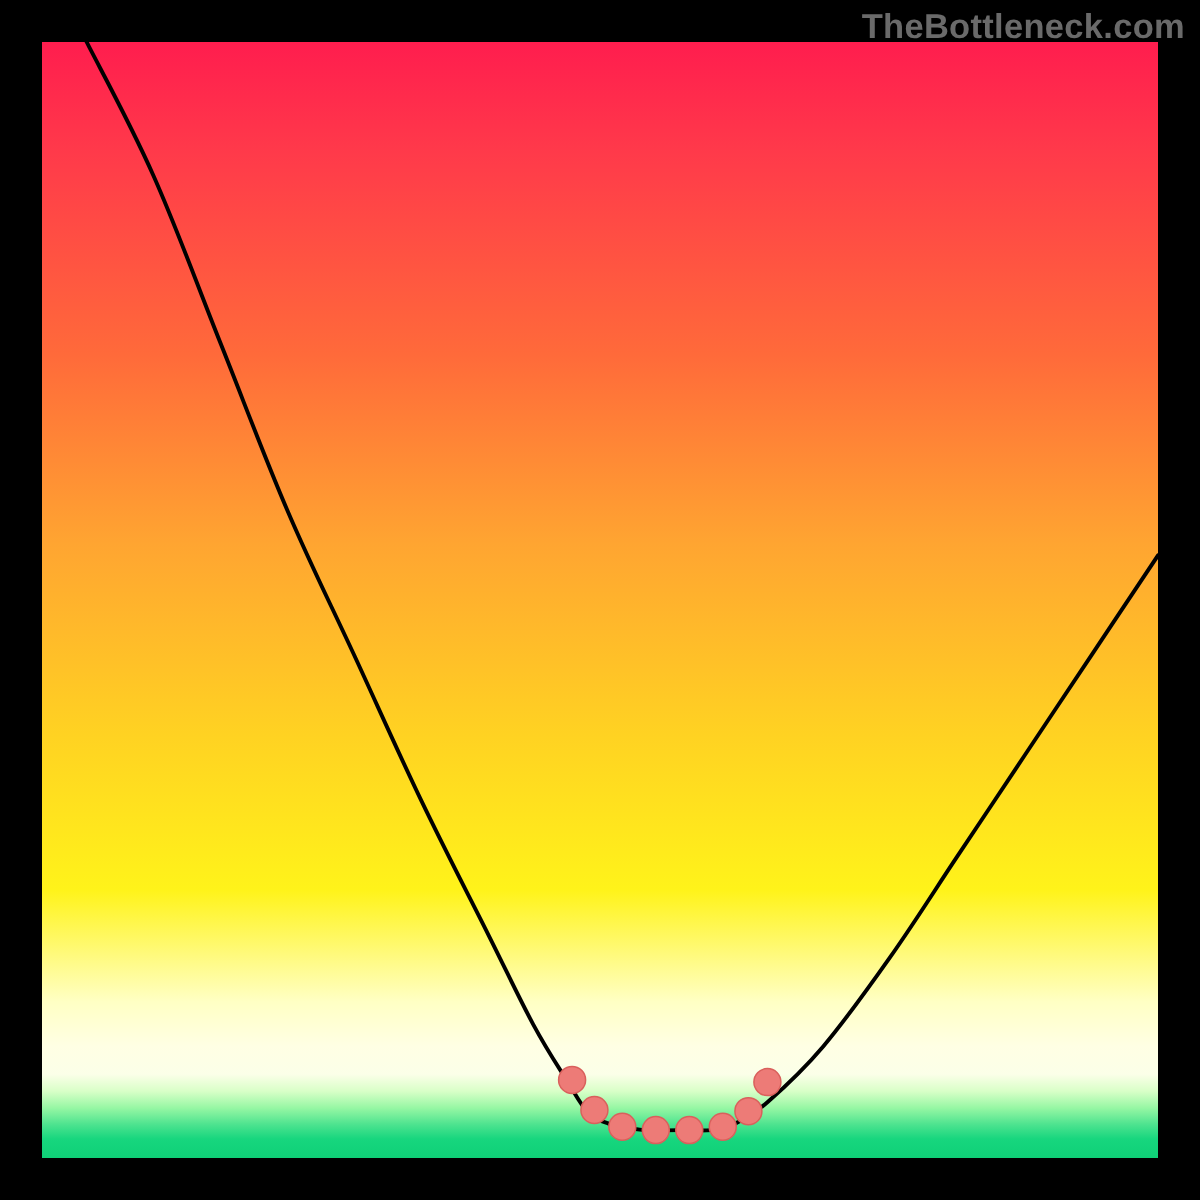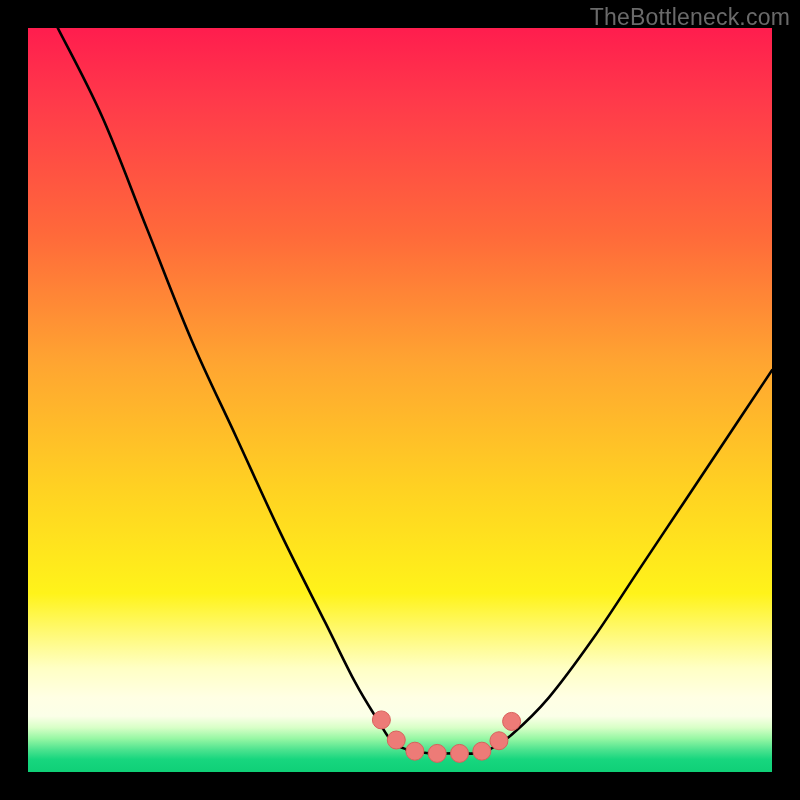--- a/index.html
+++ b/index.html
@@ -47,21 +47,21 @@
     top: 0;
     width: 744px;
     height: 744px;
   }
   .watermark {
     position: absolute;
     top: 4px;
     right: 10px;
     color: #6a6a6a;
     font-size: 23px;
-    font-weight: 400;
+    font-weight: 700;
     letter-spacing: 0.2px;
     user-select: none;
   }
 </style>
 </head>
 <body>
 
 <div class="frame">
 
   <div class="plot-area">

